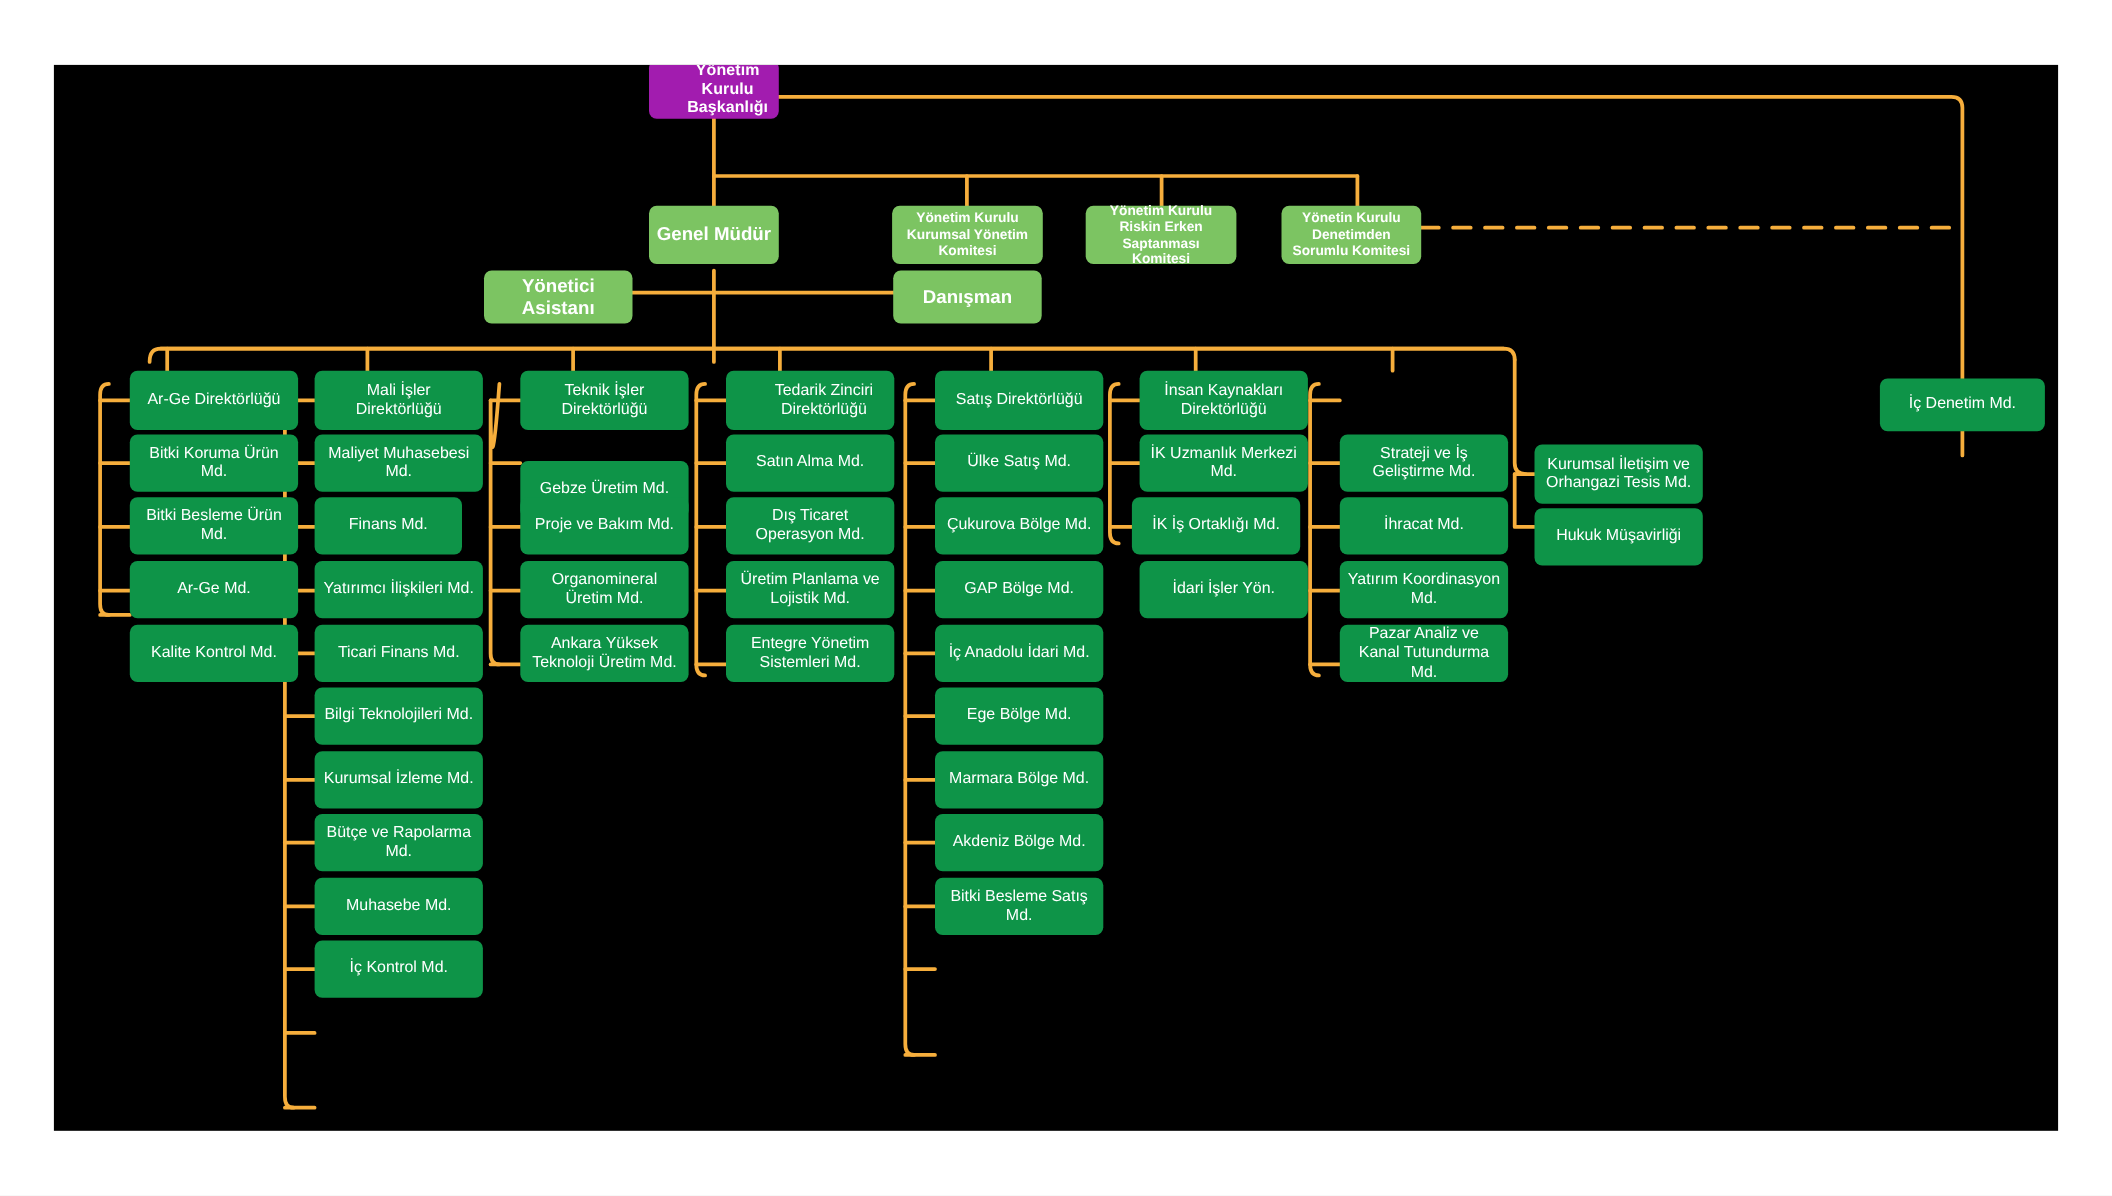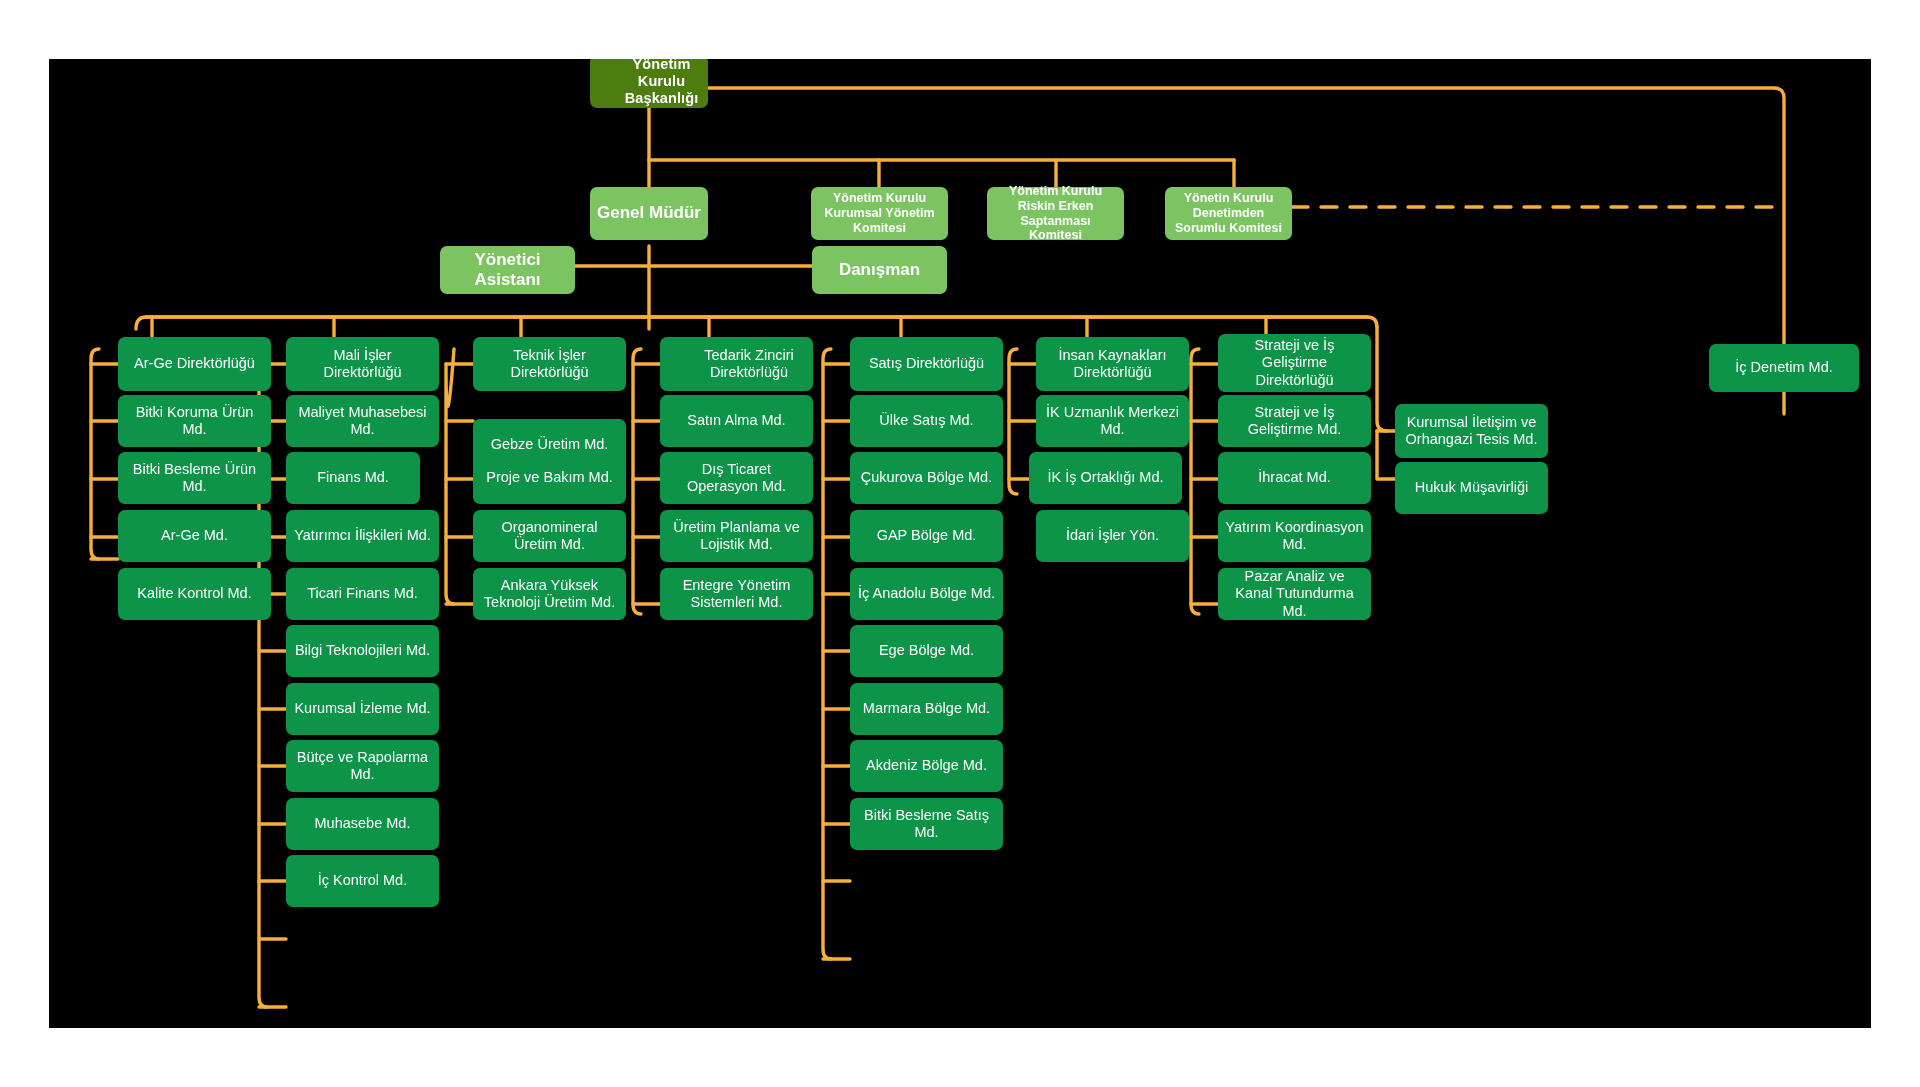--- a/index.html
+++ b/index.html
@@ -15,21 +15,21 @@
   #wires{position:absolute;left:0;top:0;width:1822px;height:969px;pointer-events:none;}
   .node{
     position:absolute;box-sizing:border-box;
     border-radius:7px;
     display:flex;align-items:center;justify-content:center;text-align:center;
     color:#ffffff;line-height:1.18;
     padding:4px 7px;
     z-index:3;
   }
   .node span{display:block;width:100%;}
-  .lvl-top{background:#4d7c0f;font-weight:bold;font-size:14.5px;letter-spacing:.1px;padding-left:32px;}
+  .lvl-top{background:#a21caf;font-weight:bold;font-size:14.5px;letter-spacing:.1px;padding-left:32px;}
   .lvl-sub{background:#7cc462;font-weight:bold;font-size:17px;}
   .dept{background:#0e9448;font-weight:normal;font-size:14.5px;}
   .unit{background:#0e9448;font-weight:normal;font-size:14.5px;}
 </style>
 </head>
 <body>
 
 <div id="stage">
   <div id="canvas">
 
@@ -246,21 +246,21 @@
     <div class="node unit" style="left:801px;top:336px;width:153px;height:52px;">
       <span>Ülke Satış Md.</span>
     </div>
     <div class="node unit" style="left:801px;top:393px;width:153px;height:52px;">
       <span>Çukurova Bölge Md.</span>
     </div>
     <div class="node unit" style="left:801px;top:451px;width:153px;height:52px;">
       <span>GAP Bölge Md.</span>
     </div>
     <div class="node unit" style="left:801px;top:509px;width:153px;height:52px;">
-      <span>İç Anadolu Bölge Md.</span>
+      <span>İç Anadolu İdari Md.</span>
     </div>
     <div class="node unit" style="left:801px;top:566px;width:153px;height:52px;">
       <span>Ege Bölge Md.</span>
     </div>
     <div class="node unit" style="left:801px;top:624px;width:153px;height:52px;">
       <span>Marmara Bölge Md.</span>
     </div>
     <div class="node unit" style="left:801px;top:681px;width:153px;height:52px;">
       <span>Akdeniz Bölge Md.</span>
     </div>
@@ -274,23 +274,20 @@
     <div class="node unit" style="left:987px;top:336px;width:153px;height:52px;">
       <span>İK Uzmanlık Merkezi Md.</span>
     </div>
     <div class="node unit" style="left:980px;top:393px;width:153px;height:52px;">
       <span>İK İş Ortaklığı Md.</span>
     </div>
     <div class="node unit" style="left:987px;top:451px;width:153px;height:52px;">
       <span>İdari İşler Yön.</span>
     </div>
 
-    <div class="node dept" style="left:1169px;top:275px;width:153px;height:58px;">
-      <span>Strateji ve İş Geliştirme Direktörlüğü</span>
-    </div>
     <div class="node unit" style="left:1169px;top:336px;width:153px;height:52px;">
       <span>Strateji ve İş Geliştirme Md.</span>
     </div>
     <div class="node unit" style="left:1169px;top:393px;width:153px;height:52px;">
       <span>İhracat Md.</span>
     </div>
     <div class="node unit" style="left:1169px;top:451px;width:153px;height:52px;">
       <span>Yatırım Koordinasyon Md.</span>
     </div>
     <div class="node unit" style="left:1169px;top:509px;width:153px;height:52px;">

